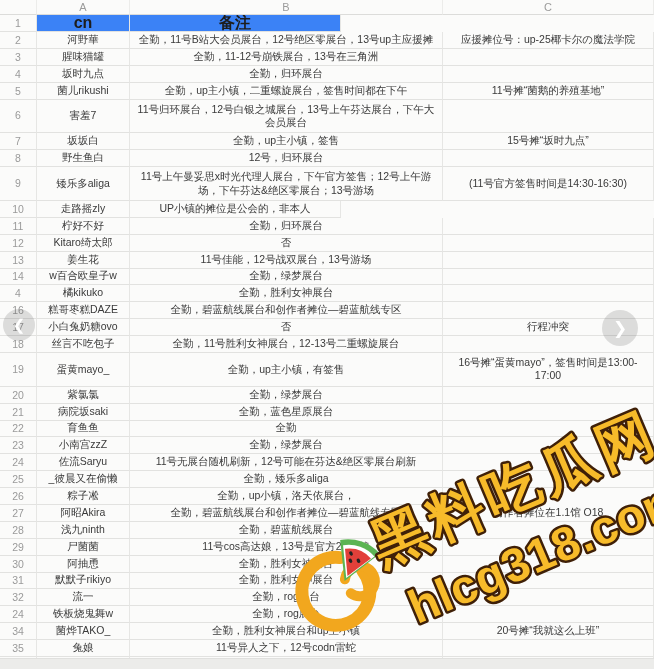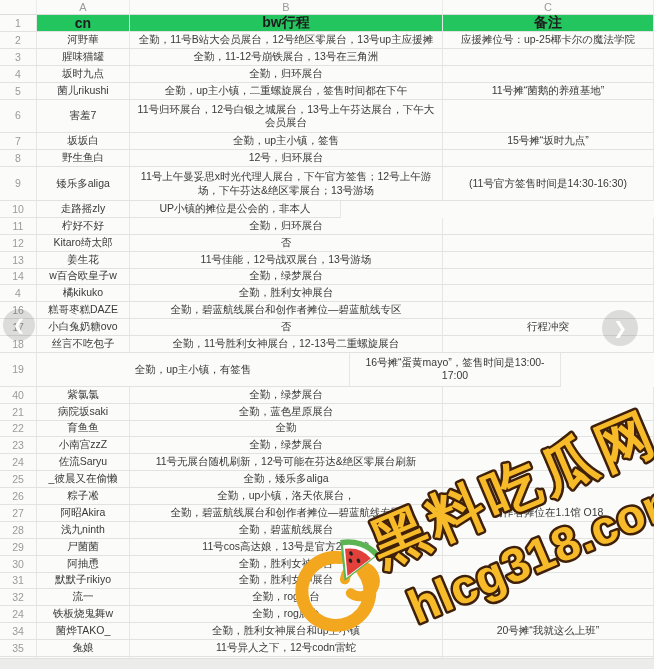--- a/index.html
+++ b/index.html
@@ -22,21 +22,21 @@
     font-size:10.5px;color:#3a3a3a;
     white-space:nowrap;overflow:hidden;
     padding:0 2px;text-align:center;
   }
   .letters-row{height:15px;}
   .letters-row .cell{
     color:#9b9b9b;font-size:11px;background:#fbfbfa;
     border-bottom:1px solid #dcdcda;border-right:1px solid #ececea;
   }
   .header-row{height:17px;}
-  .header-row .cell{background:#22c55e;font-weight:bold;color:#1d1d1d;font-size:14px;}
+  .header-row .cell{background:#3b82f6;font-weight:bold;color:#1d1d1d;font-size:16px;}
   .header-row .cell.c0{background:#fbfbfa;font-weight:normal;color:#9a9a9a;font-size:10.5px;}
   .row{height:16.9px;}
   .row.tall{height:33.8px;}
   .row .cell.c0{color:#9a9a9a;font-size:10.5px;}
   .row.tall .cell{white-space:normal;line-height:1.25;padding:0 4px;}
   .photo-edge{
     position:absolute;left:0;bottom:0;width:654px;height:10px;
     background:#ececea;border-top:1px solid #e0e0de;
   }
   .nav-btn{
@@ -63,21 +63,20 @@
   <div class="flexrow letters-row">
     <div class="cell c0"></div>
     <div class="cell c1">A</div>
     <div class="cell c2">B</div>
     <div class="cell c3">C</div>
   </div>
 
   <div class="flexrow header-row">
     <div class="cell c0">1</div>
     <div class="cell c1">cn</div>
-    <div class="cell c2">bw行程</div>
     <div class="cell c3">备注</div>
   </div>
 
   <div id="rows">
 
   <div class="flexrow row">
       <div class="cell c0 r-num">2</div>
       <div class="cell c1 r-a">河野華</div>
       <div class="cell c2 r-b">全勤，11号B站大会员展台，12号绝区零展台，13号up主应援摊</div>
       <div class="cell c3 r-c">应援摊位号：up-25椰卡尔の魔法学院</div>
@@ -172,25 +171,26 @@
       <div class="cell c3 r-c">行程冲突</div>
     </div>
       <div class="flexrow row">
       <div class="cell c0 r-num">18</div>
       <div class="cell c1 r-a">丝言不吃包子</div>
       <div class="cell c2 r-b">全勤，11号胜利女神展台，12-13号二重螺旋展台</div>
       <div class="cell c3 r-c"></div>
     </div>
       <div class="flexrow row tall">
       <div class="cell c0 r-num">19</div>
+      <div class="cell c1 r-a">蛋黄mayo_</div>
       <div class="cell c2 r-b">全勤，up主小镇，有签售</div>
       <div class="cell c3 r-c">16号摊“蛋黄mayo”，签售时间是13:00-17:00</div>
     </div>
       <div class="flexrow row">
-      <div class="cell c0 r-num">40</div>
+      <div class="cell c0 r-num">20</div>
       <div class="cell c1 r-a">紫氯氯</div>
       <div class="cell c2 r-b">全勤，绿梦展台</div>
       <div class="cell c3 r-c"></div>
     </div>
       <div class="flexrow row">
       <div class="cell c0 r-num">21</div>
       <div class="cell c1 r-a">病院坂saki</div>
       <div class="cell c2 r-b">全勤，蓝色星原展台</div>
       <div class="cell c3 r-c"></div>
     </div>

